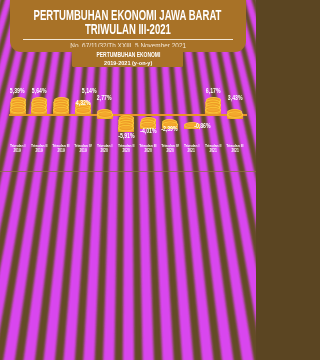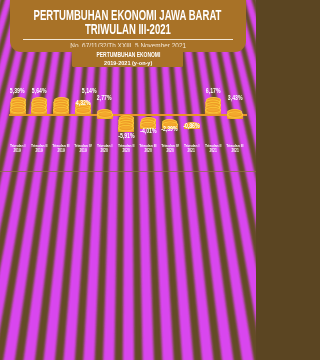--- a/index.html
+++ b/index.html
@@ -335,21 +335,21 @@
         <div class="bar-lbl" style="left: 147.85px; width: 44px; top: 85.9px;"><span class="cond3">-2,39%</span></div>
         <div class="bar" style="left: 183.5px; width: 16.2px; height: 7.1px; top: 75.7px;"><svg width="16.2" height="7.1000000000000005" viewBox="0 0 97.19999999999999 42.6" shape-rendering="geometricPrecision">
             <g>
               <path d="M 0 18.6 a 48.599999999999994 18.6 0 0 0 97.19999999999999 0 l 0 17.25 a 48.599999999999994 18.6 0 0 1 -97.19999999999999 0 z" fill="#f5b52f"></path>
               <path d="M 0 26.3625 a 48.599999999999994 18.6 0 0 0 97.19999999999999 0 l 0 9.4875 a 48.599999999999994 18.6 0 0 1 -97.19999999999999 0 z" fill="#e9962a"></path>
               <ellipse cx="48.599999999999994" cy="18.6" rx="48.599999999999994" ry="18.6" fill="#fccb3c"></ellipse>
               <ellipse cx="48.599999999999994" cy="18.6" rx="41.79599999999999" ry="13.764000000000001" fill="#ef9d27"></ellipse>
               <ellipse cx="48.599999999999994" cy="16.740000000000002" rx="34.019999999999996" ry="8.928" fill="#f3a92e"></ellipse>
             </g>
           </svg></div>
-        <div class="bar-lbl" style="left: 169.6px; width: 44px; top: 83.4px;"><span class="cond3">-0,86%</span></div>
+        <div class="bar-lbl" style="left: 169.6px; width: 44px; top: 83.4px; text-align: right;"><span class="cond3">-0,86%</span></div>
         <div class="bar" style="left: 205.25px; width: 16.2px; height: 17.1px; top: 58.4px;"><svg width="16.2" height="17.099999999999998" viewBox="0 0 97.19999999999999 102.6" shape-rendering="geometricPrecision">
             <g>
               <path d="M 6.101999999999997 18.599999999999994 a 45.198 18.6 0 0 0 90.396 0 l 0 17.25 a 45.198 18.6 0 0 1 -90.396 0 z" fill="#f5b52f"></path>
               <path d="M 6.101999999999997 26.362499999999994 a 45.198 18.6 0 0 0 90.396 0 l 0 9.4875 a 45.198 18.6 0 0 1 -90.396 0 z" fill="#e9962a"></path>
               <ellipse cx="51.3" cy="18.599999999999994" rx="45.198" ry="18.6" fill="#fccb3c"></ellipse>
               <ellipse cx="51.3" cy="18.599999999999994" rx="38.87028" ry="13.764000000000001" fill="#ef9d27"></ellipse>
             </g>
             <g>
               <path d="M 1.3019999999999925 33.599999999999994 a 45.198 18.6 0 0 0 90.396 0 l 0 17.25 a 45.198 18.6 0 0 1 -90.396 0 z" fill="#f5b52f"></path>
               <path d="M 1.3019999999999925 41.3625 a 45.198 18.6 0 0 0 90.396 0 l 0 9.4875 a 45.198 18.6 0 0 1 -90.396 0 z" fill="#e9962a"></path>

